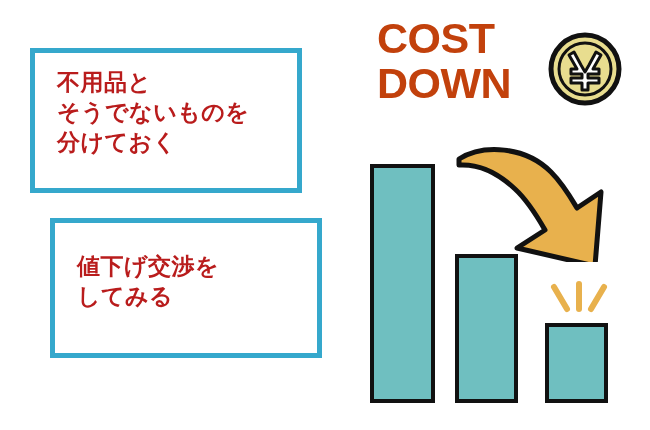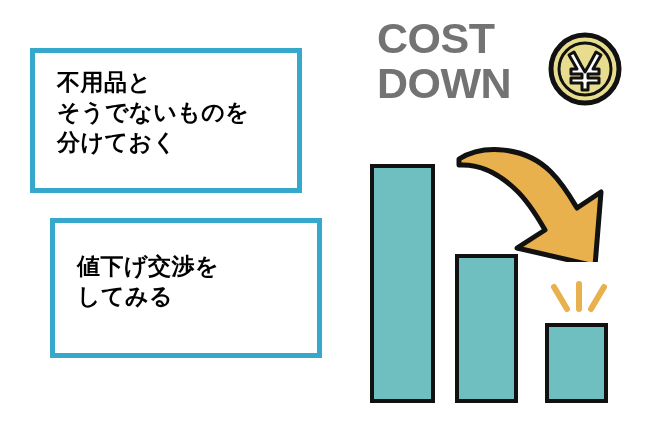--- a/index.html
+++ b/index.html
@@ -34,37 +34,37 @@
   #tip-box-2 {
     left: 30px;
     top: 218px;
     width: 272px;
     height: 140px;
     margin-left: 20px;
   }
   .tip-text {
     position: absolute;
     left: 22px;
-    color: #000000;
+    color: #b91c1c;
     font-weight: 700;
     font-size: 23px;
     line-height: 30px;
     letter-spacing: 0.5px;
     white-space: pre;
     font-family: "DejaVu Sans", "Liberation Sans", sans-serif;
   }
   #tip-box-1 .tip-text { top: 14px; }
   #tip-box-2 .tip-text { top: 28px; }
 
   
   #cost-down-heading {
     position: absolute;
     left: 377px;
     top: 16px;
-    color: #737373;
+    color: #c2410c;
     font-weight: 700;
     font-size: 43px;
     line-height: 45px;
     letter-spacing: -0.5px;
     white-space: pre;
     font-family: "Liberation Sans", "DejaVu Sans", sans-serif;
   }
 
   
   #yen-coin {

